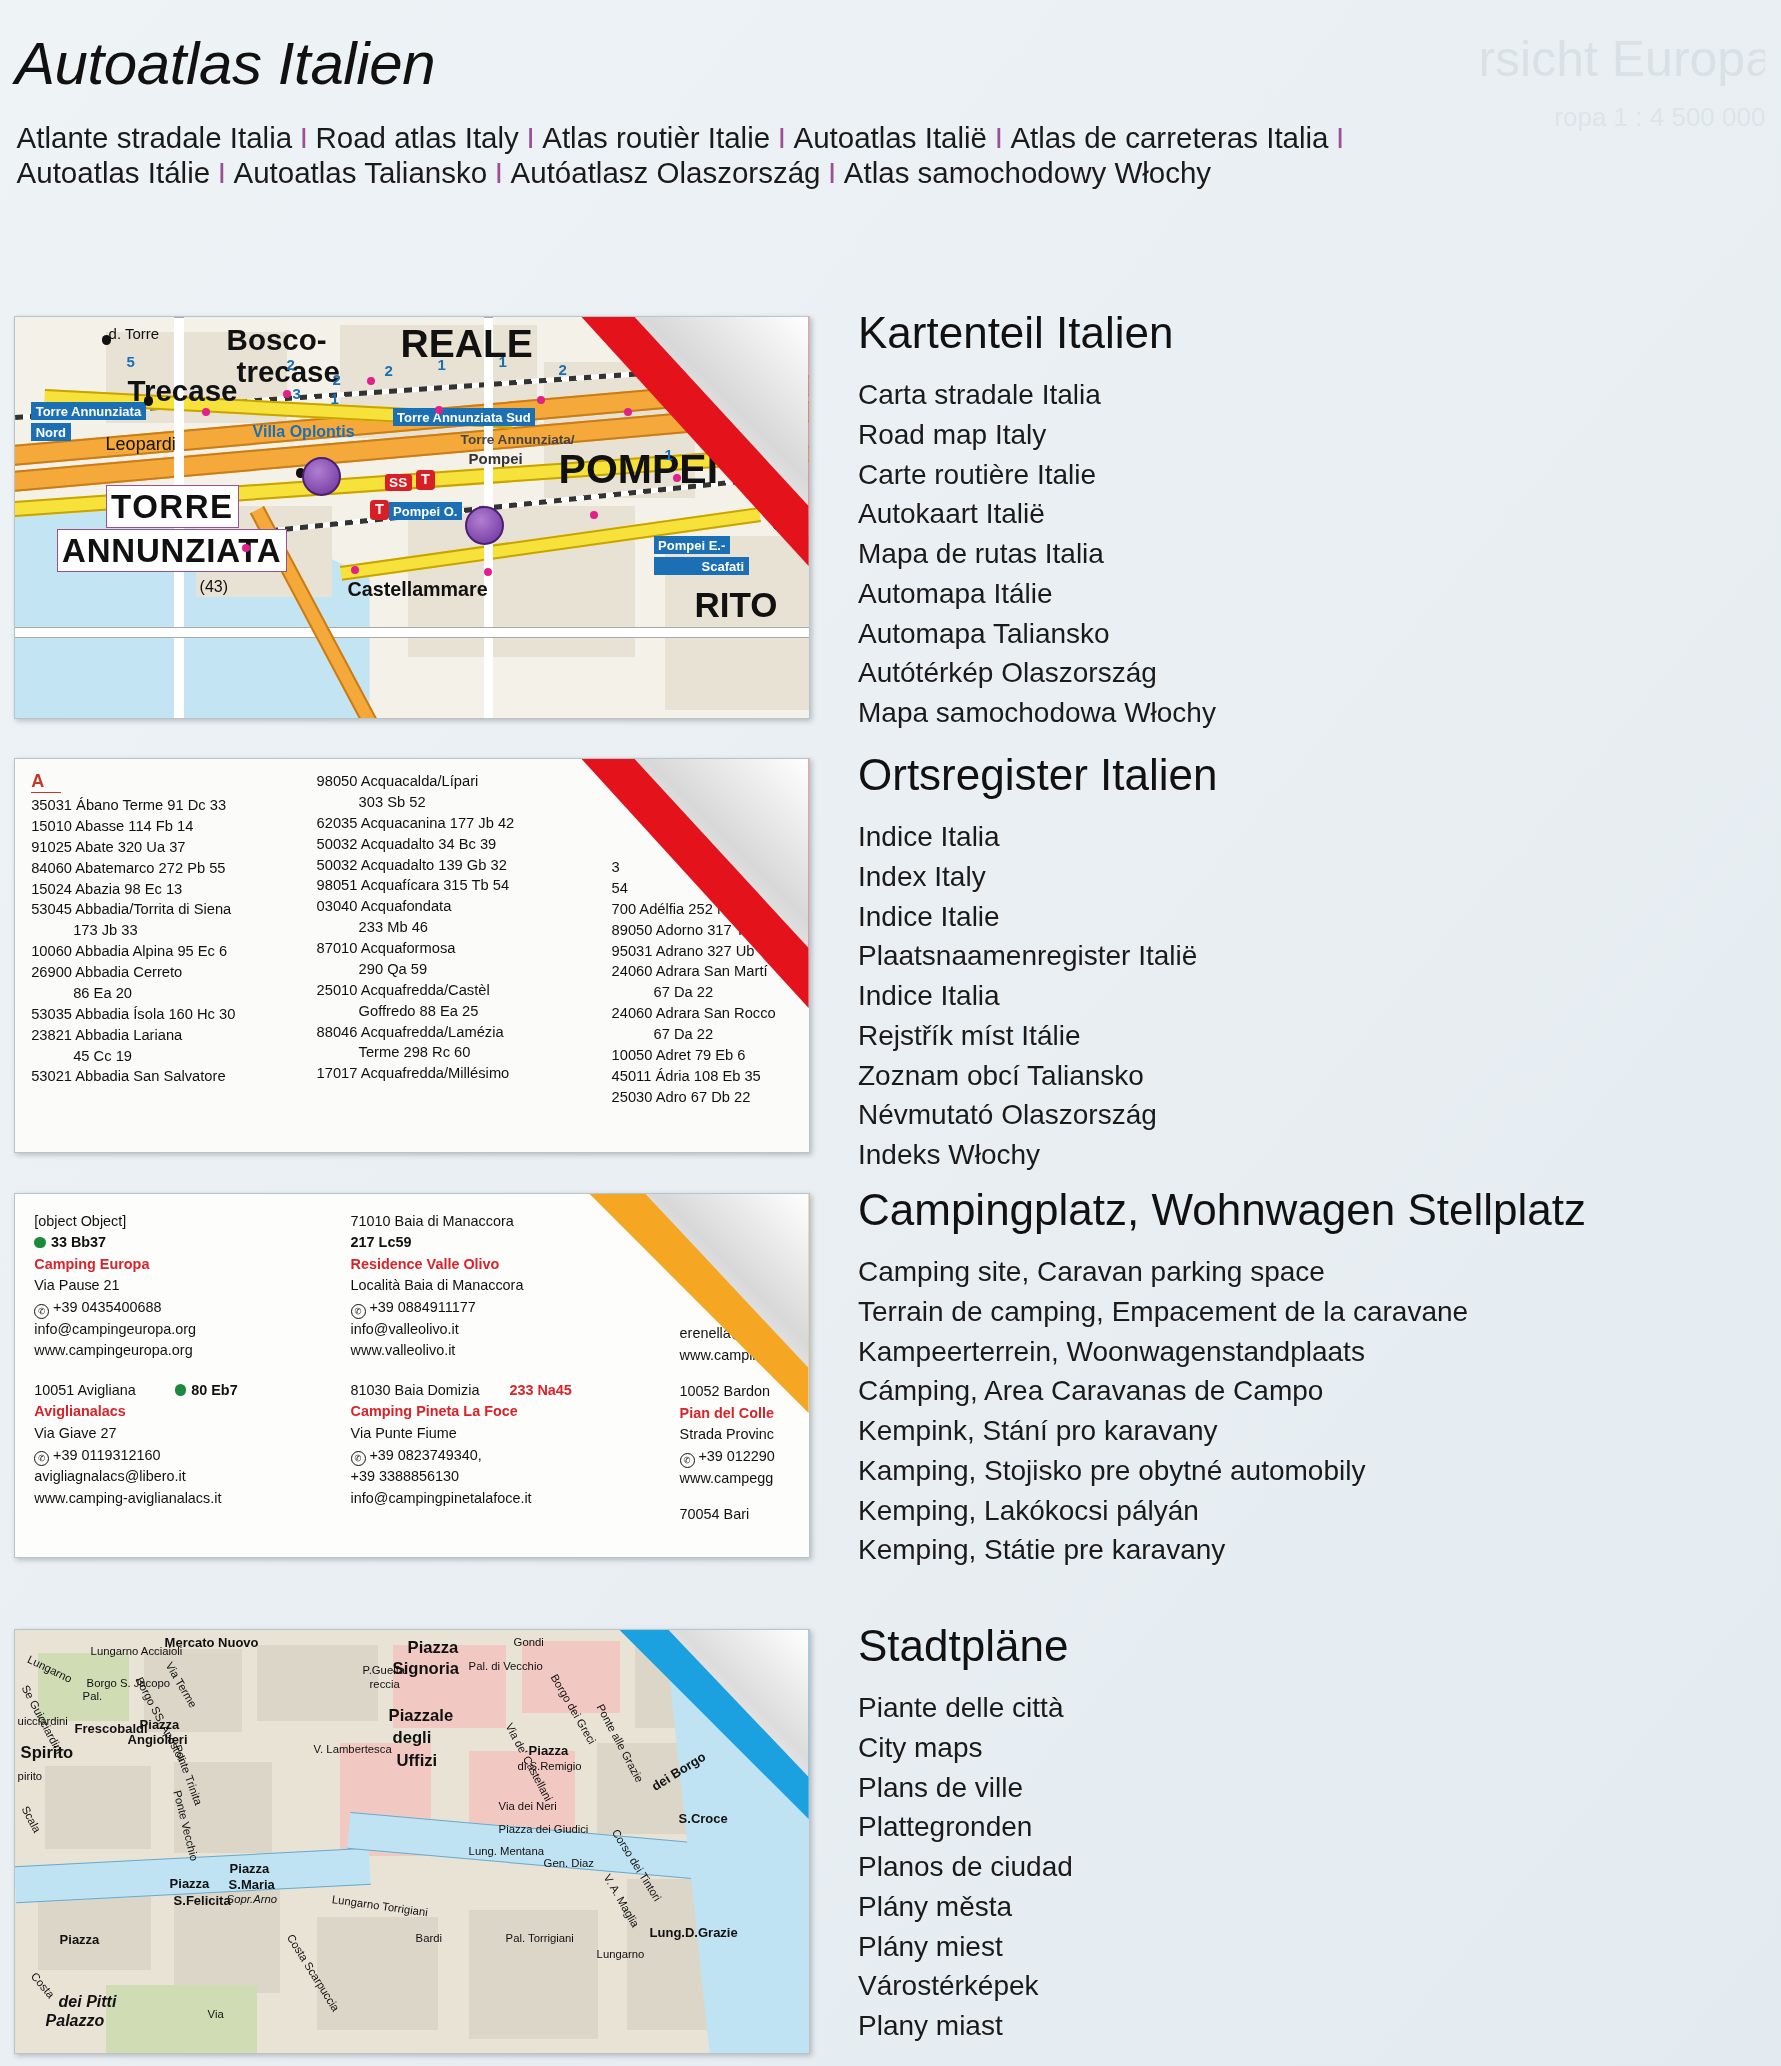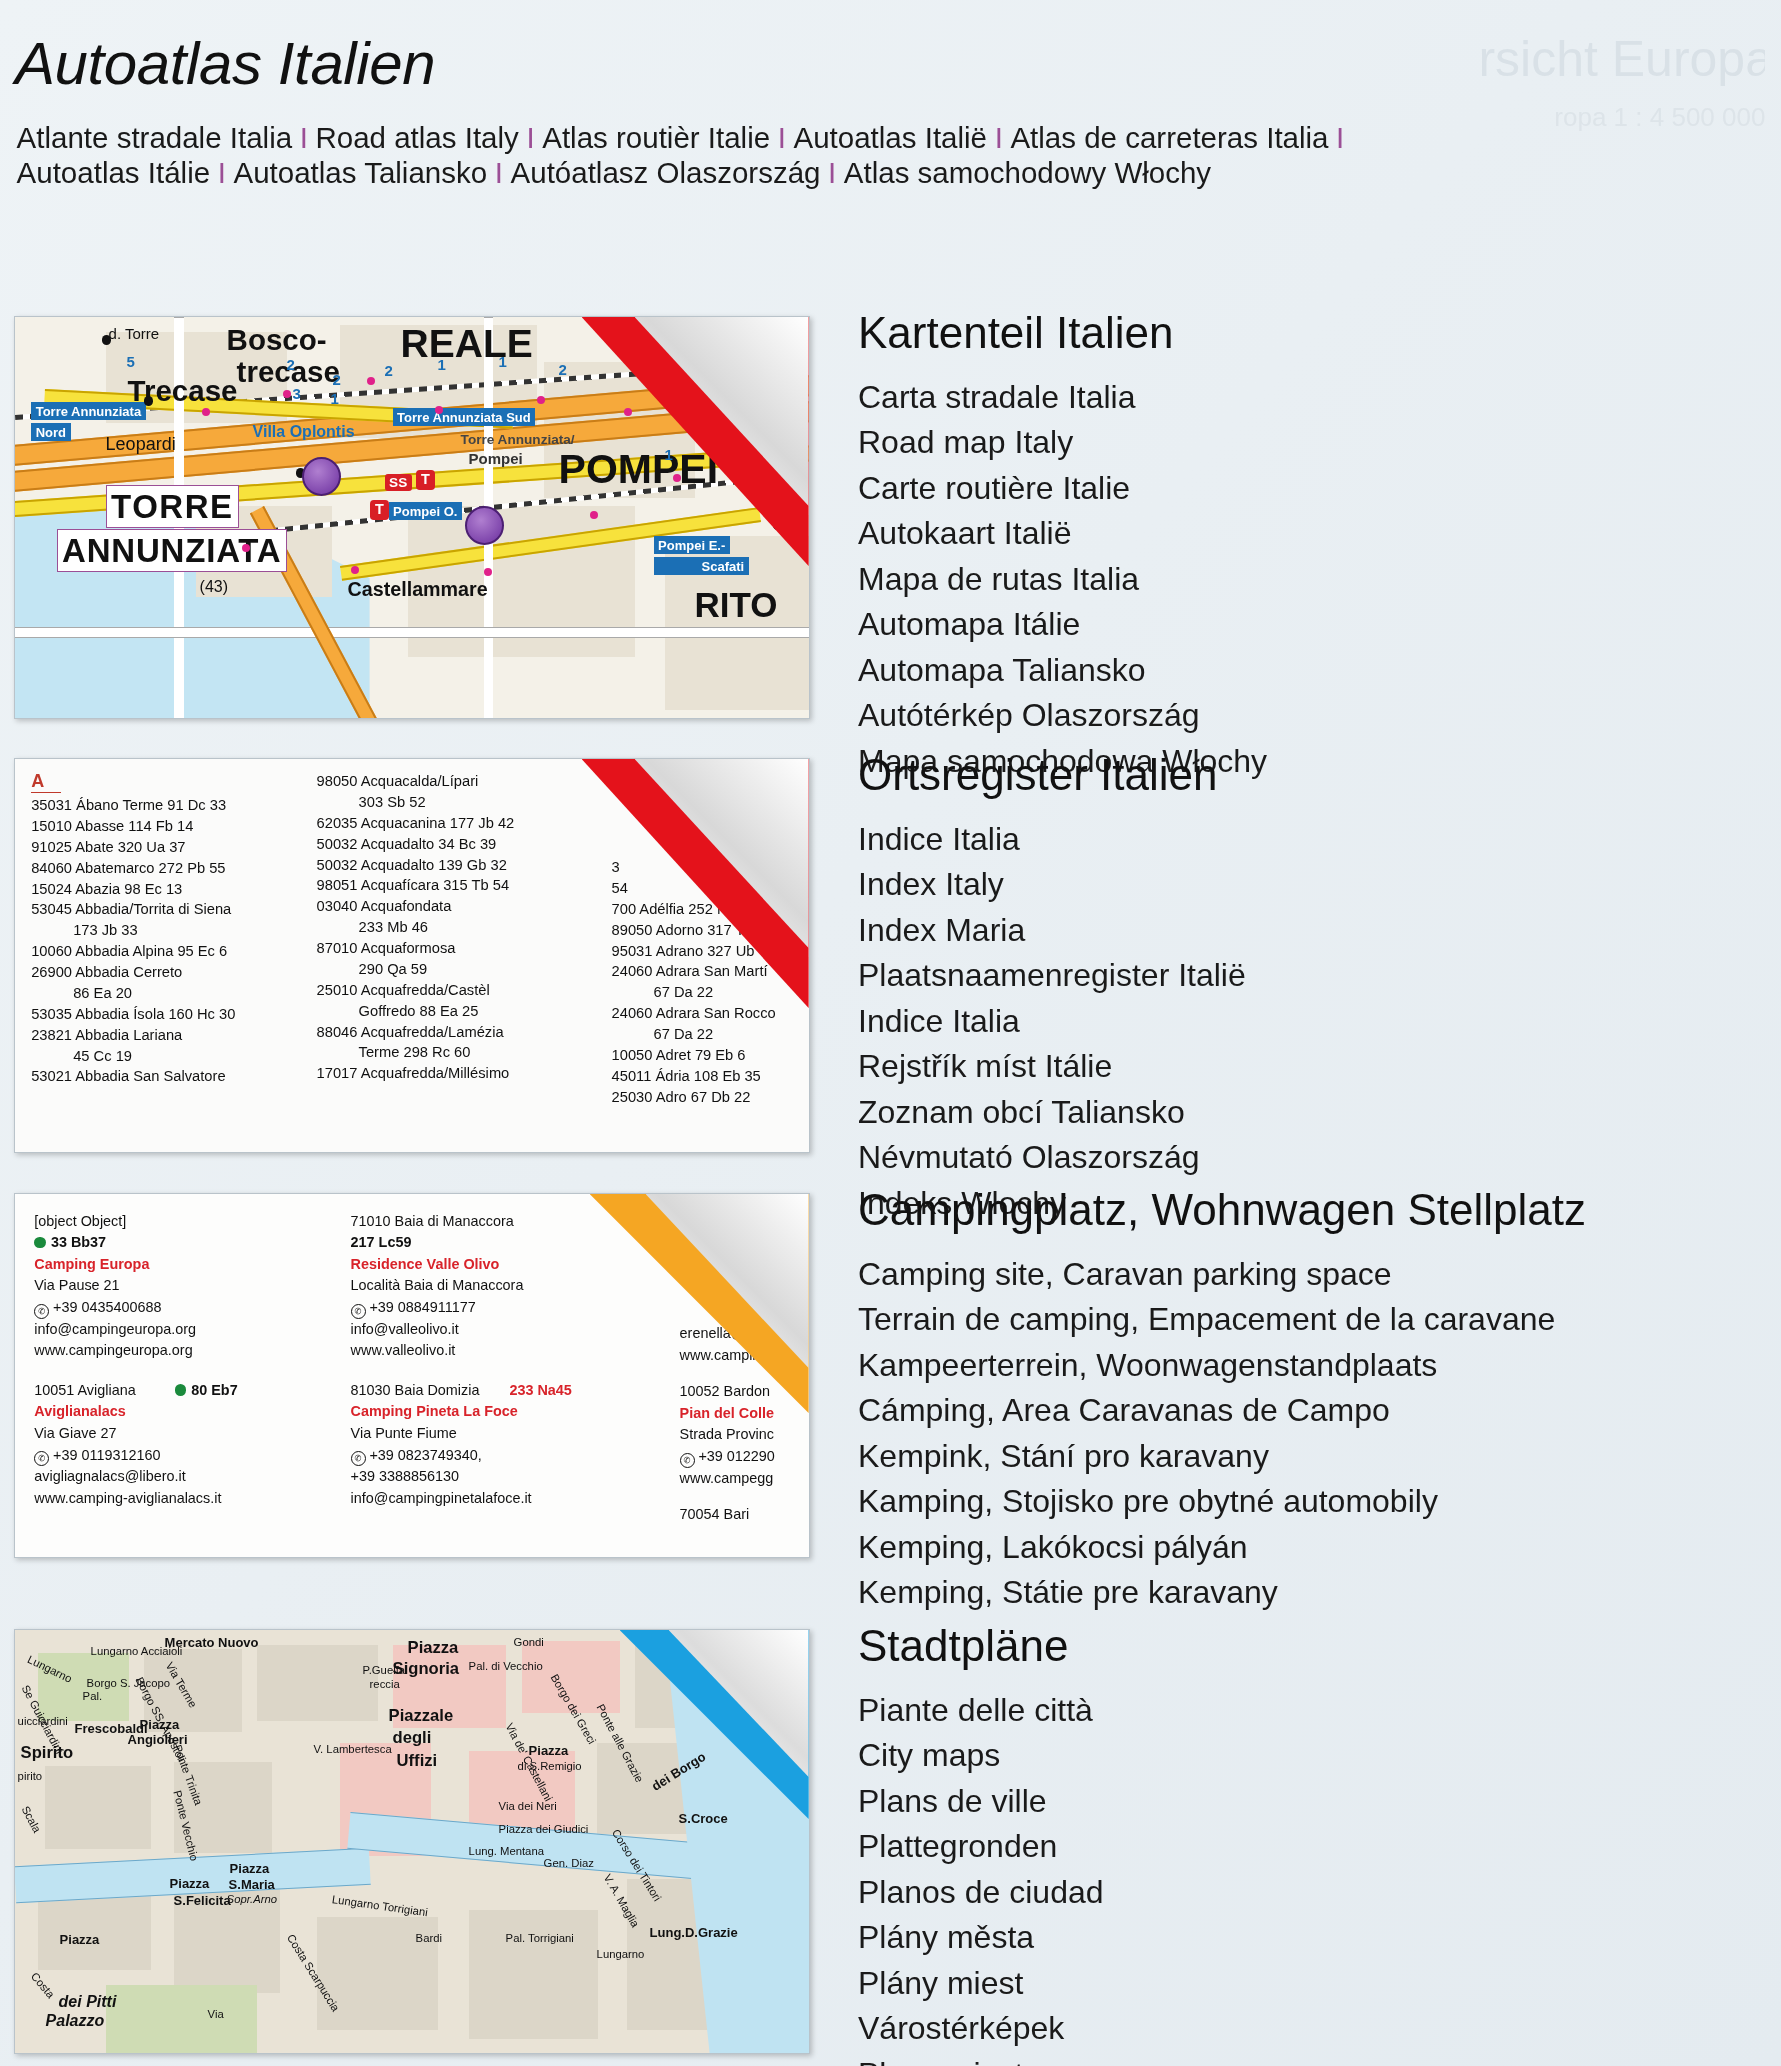--- a/index.html
+++ b/index.html
@@ -93,21 +93,21 @@
     font-size: 44px;
     font-weight: 400;
     color: #111;
     margin: 0 0 16.6px 0;
     white-space: nowrap;
   }
   .sec-list {
     list-style: none;
     margin: 0;
     padding: 0;
-    font-size: 32px;
+    font-size: 28px;
     line-height: 1.42;
     color: #1a1a1a;
   }
 
   
   #map1 { top: 0; height: 401px; background: #f2f0ea; }
   .m1-land {
     position: absolute; left: 0; top: 0; width: 794px; height: 401px;
     background: #f4f1e8;
   }
@@ -522,21 +522,21 @@
     <div class="curl-red">
         <div class="fold"></div>
       </div>
   </div>
 
   <div class="txt" style="top:-7.6px;">
     <h2 class="sec-head">Ortsregister Italien</h2>
     <ul class="sec-list">
       <li>Indice Italia</li>
       <li>Index Italy</li>
-      <li>Index Maria</li>
+      <li>Indice Italie</li>
       <li>Plaatsnaamenregister Italië</li>
       <li>Indice Italia</li>
       <li>Rejstřík míst Itálie</li>
       <li>Zoznam obcí Taliansko</li>
       <li>Névmutató Olaszország</li>
       <li>Indeks Włochy</li>
     </ul>
   </div>
 </div>
 

